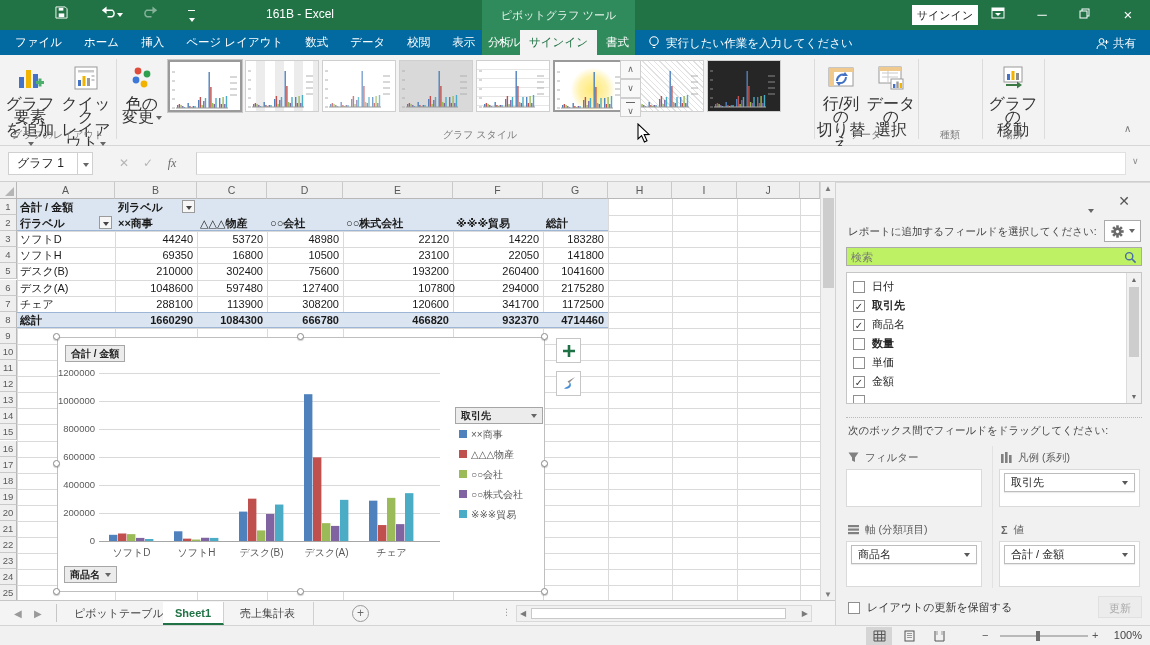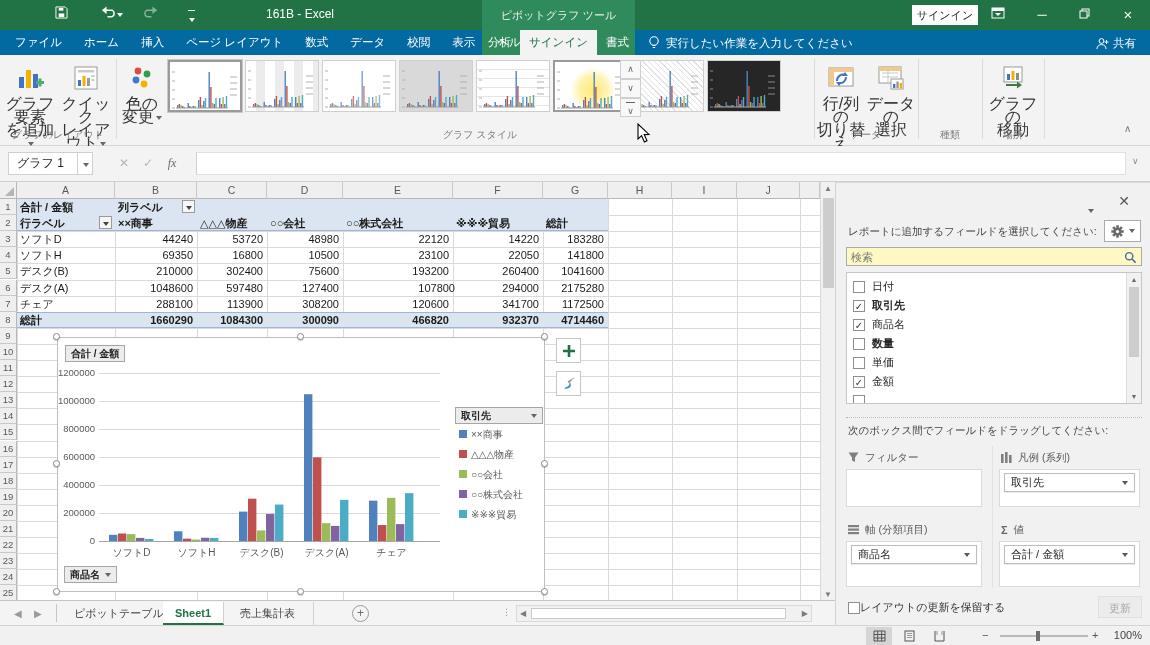--- a/index.html
+++ b/index.html
@@ -93,32 +93,32 @@
   #zoomhandle { position:absolute; left:36px; top:-4px; width:4px; height:10px; background:#6e6e6e; }
   #zoomlabel { position:absolute; left:1106px; top:3px; width:36px; text-align:right; }
 
   
   #pane { position:absolute; left:835px; top:182px; width:315px; height:443px; background:#f1f1f2; border-left:1px solid #d2d2d2; border-top:1px solid #d9d9d9; }
   #pane-title { position:absolute; left:12px; top:12px; font-size:15px; color:#3e6a54; }
   #pane-dd { position:absolute; left:250px; top:18px; color:#666; }
   #pane-close { position:absolute; left:278px; top:10px; color:#555; font-size:14px; width:20px; text-align:center; }
   #pane-sub { position:absolute; left:12px; top:42px; width:250px; font-size:10.5px; color:#444; }
   #gearbtn { position:absolute; left:268px; top:37px; width:37px; height:22px; background:#fff; border:1px solid #ababab; display:flex; align-items:center; justify-content:center; gap:3px; }
-  #searchbox { position:absolute; left:10px; top:64px; width:296px; height:19px; background:#fef9c3; border:1px solid #ababab; }
+  #searchbox { position:absolute; left:10px; top:64px; width:296px; height:19px; background:#bef264; border:1px solid #ababab; }
   #searchbox input { position:absolute; left:4px; top:1px; width:270px; height:15px; border:none; outline:none; font-size:11px; color:#666; font-family:inherit; background:transparent; }
   #fieldlist { position:absolute; left:10px; top:89px; width:296px; height:132px; background:#fff; border:1px solid #c6c6c6; overflow:hidden; }
   .fieldrow { position:absolute; left:6px; height:19px; display:flex; align-items:center; gap:7px; font-size:11px; color:#262626; }
   .cb { width:12px; height:12px; border:1px solid #8f8f8f; background:#fff; font-size:10px; line-height:11px; text-align:center; color:#333; }
   #dotline { position:absolute; left:10px; top:234px; width:296px; border-top:1px dotted #b9b9b9; }
   #draghint { position:absolute; left:12px; top:241px; font-size:10.5px; color:#444; }
   .area-hdr { position:absolute; font-size:10.5px; color:#595959; display:flex; align-items:center; gap:6px; }
   .area-box { position:absolute; background:#fff; border:1px solid #dadada; }
   .pill { position:absolute; left:4px; top:3px; height:19px; background:#fff; border:1px solid #bdbdbd; box-shadow:0 1px 1px rgba(0,0,0,0.08); font-size:11px; color:#262626; line-height:17px; padding:0 6px; }
   .pill .caret { float:right; margin-top:7px; border-top-color:#595959; }
-  #defer { position:absolute; left:12px; top:417px; display:flex; align-items:center; font-size:11px; color:#333; }
+  #defer { position:absolute; left:12px; top:417px; display:flex; align-items:center; gap:7px; font-size:11px; color:#333; }
   #updatebtn { position:absolute; left:262px; top:413px; width:44px; height:22px; text-align:center; line-height:22px; font-size:11px; color:#aaa; background:#ececec; border:1px solid #e0e0e0; }
   #vsep-areas { position:absolute; left:156px; top:263px; width:1px; height:142px; background:#e2e2e2; }
 
   #cursor { position:absolute; left:637px; top:123px; z-index:999; }
   .ax { font-size:9.5px; fill:#595959; font-family:"Liberation Sans","DejaVu Sans",sans-serif; }
   .axc { font-size:10px; fill:#595959; font-family:"Liberation Sans","DejaVu Sans",sans-serif; }
 </style>
 </head>
 <body>
 
@@ -745,21 +745,21 @@
       <div class="cell " style="left: 20px; top: 114.6px; width: 91px;">チェア</div>
       <div class="cell num" style="left: 118px; top: 114.6px; width: 75px;">288100</div>
       <div class="cell num" style="left: 200px; top: 114.6px; width: 63px;">113900</div>
       <div class="cell num" style="left: 270px; top: 114.6px; width: 69px;">308200</div>
       <div class="cell num" style="left: 346px; top: 114.6px; width: 103px;">120600</div>
       <div class="cell num" style="left: 456px; top: 114.6px; width: 83px;">341700</div>
       <div class="cell num" style="left: 546px; top: 114.6px; width: 58px;">1172500</div>
       <div class="cell b" style="left: 20px; top: 130.7px; width: 91px;">総計</div>
       <div class="cell num b" style="left: 118px; top: 130.7px; width: 75px;">1660290</div>
       <div class="cell num b" style="left: 200px; top: 130.7px; width: 63px;">1084300</div>
-      <div class="cell num b" style="left: 270px; top: 130.7px; width: 69px;">300090</div>
+      <div class="cell num b" style="left: 270px; top: 130.7px; width: 69px;">666780</div>
       <div class="cell num b" style="left: 346px; top: 130.7px; width: 103px;">466820</div>
       <div class="cell num b" style="left: 456px; top: 130.7px; width: 83px;">932370</div>
       <div class="cell num b" style="left: 546px; top: 130.7px; width: 58px;">4714460</div>
     </div>
 
   <div id="chart">
     <svg id="chart-svg" width="486" height="253">
         <line x1="41" y1="203" x2="382" y2="203" stroke="#a6a6a6" shape-rendering="crispEdges"></line>
         <text x="37" y="206" text-anchor="end" class="ax">0</text>
         <line x1="41" y1="175" x2="382" y2="175" stroke="#d9d9d9" shape-rendering="crispEdges"></line>

